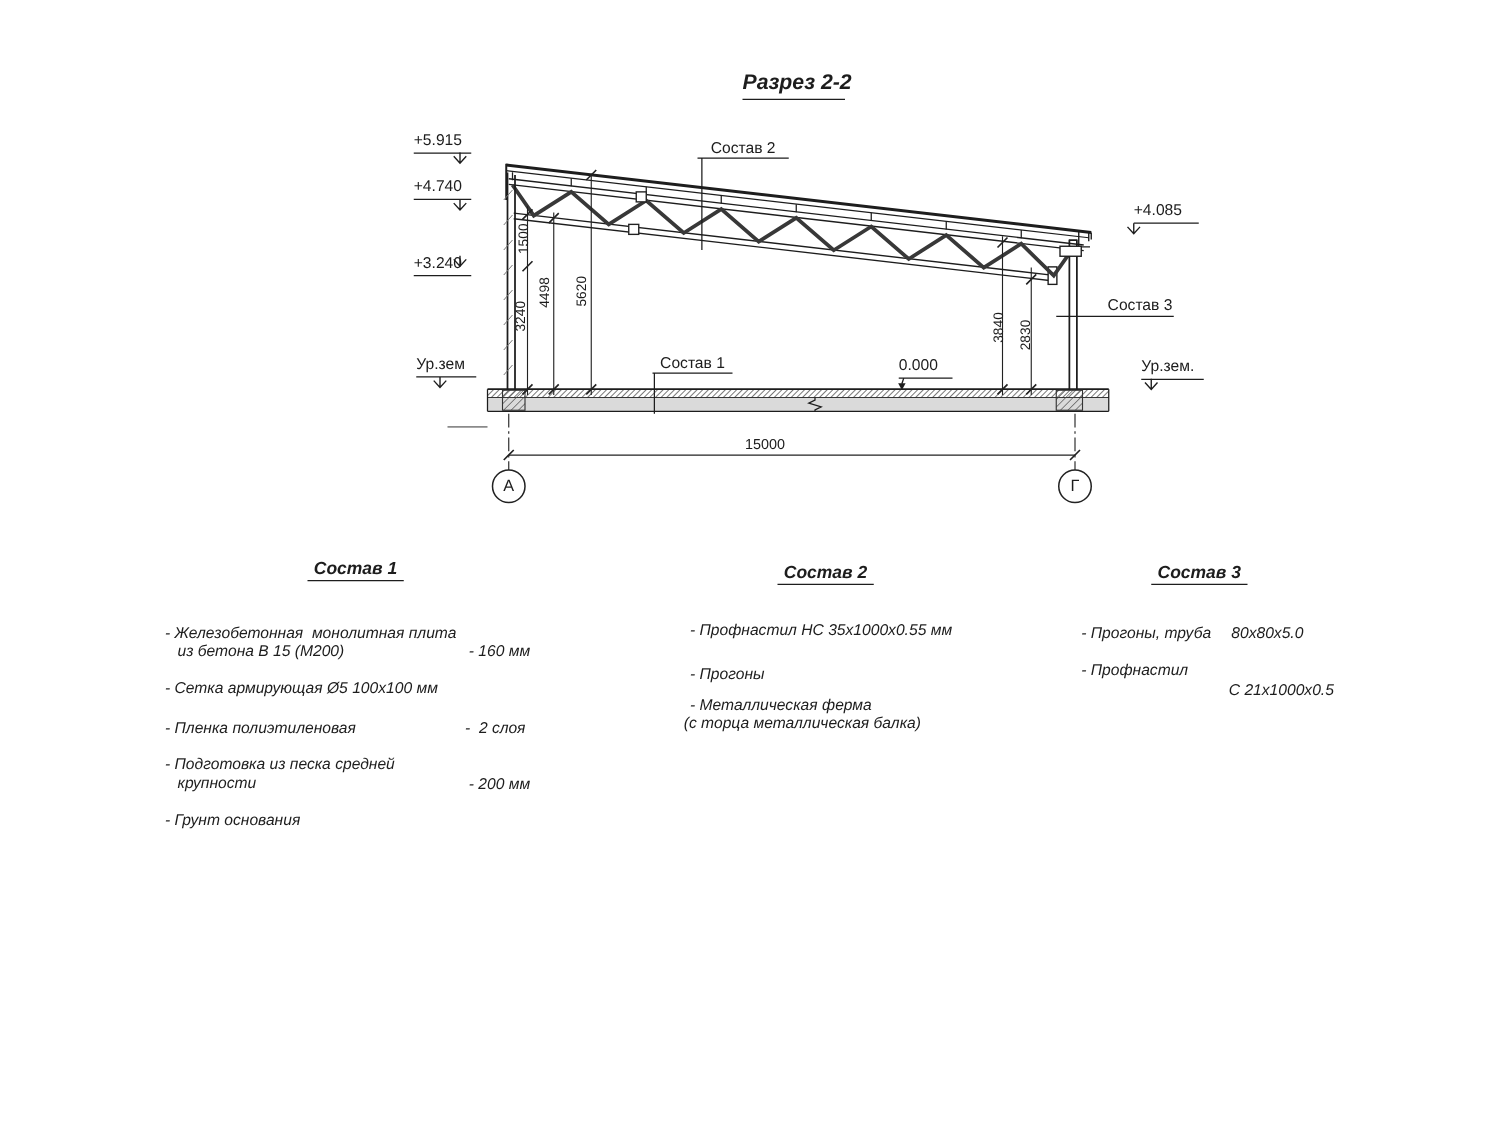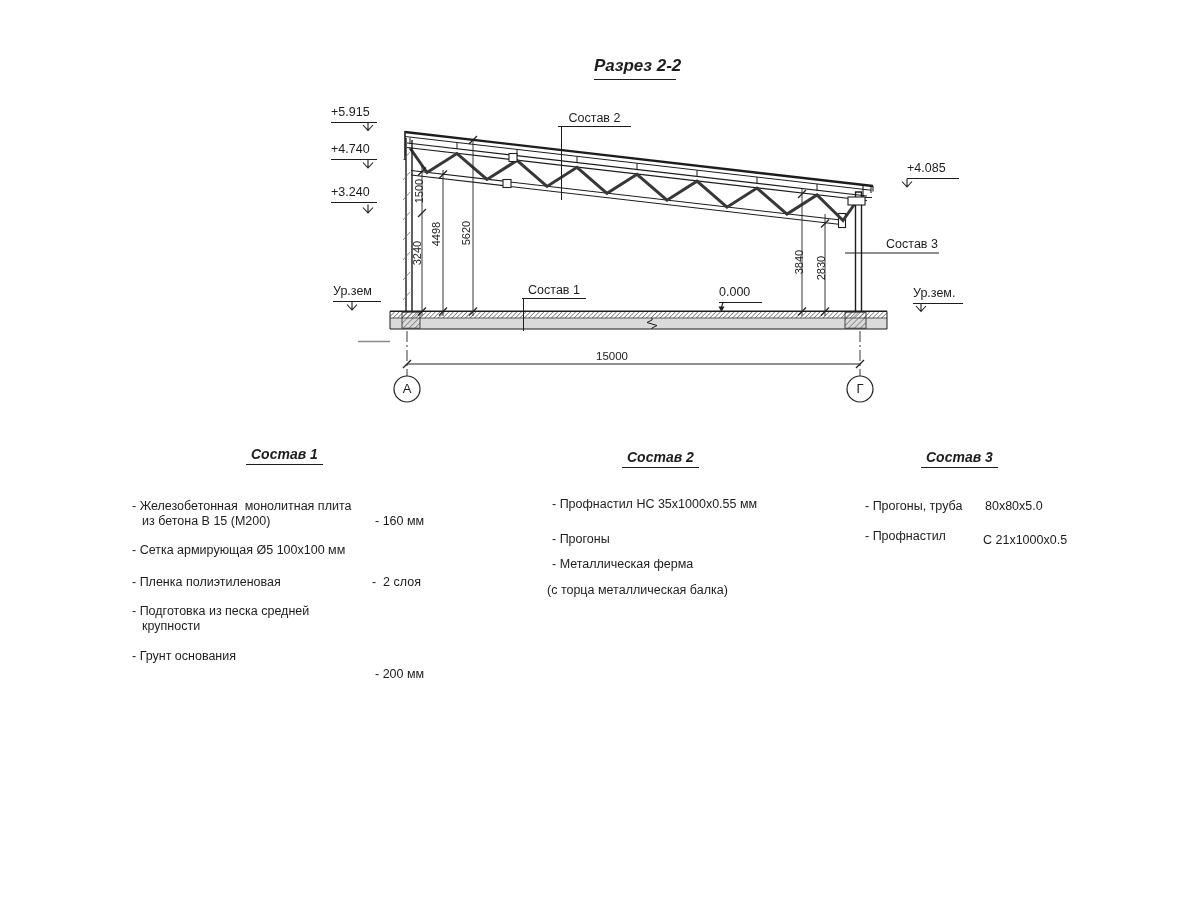--- a/index.html
+++ b/index.html
@@ -18,21 +18,21 @@
   }
   .callout{position:absolute;font-size:12.5px;text-align:center;white-space:pre;line-height:14px;}
   .dim{position:absolute;font-size:11px;white-space:pre;color:#1d1d1d;}
   .dimv{transform:rotate(-90deg);width:42px;height:12px;line-height:12px;text-align:center;}
   .dimh{width:66px;text-align:center;font-size:11.5px;}
   .axisL{position:absolute;font-size:13px;width:20px;height:16px;line-height:16px;text-align:center;}
   .spec-h{
     position:absolute;font-size:14px;font-weight:bold;font-style:italic;
     border-bottom:1.3px solid #1d1d1d;padding:0 5px 2px;white-space:pre;
   }
-  .line{position:absolute;font-size:12.5px;white-space:pre;line-height:15px;}
+  .line{position:absolute;font-size:12.5px;white-space:pre;line-height:15px;font-style:italic;}
 </style>
 </head>
 <body>
 
 <svg width="1200" height="440" viewBox="0 0 1200 440">
   <defs>
     <pattern id="hatchDense" width="3.2" height="3.2" patternUnits="userSpaceOnUse" patternTransform="rotate(45)">
       <line x1="0" y1="0" x2="0" y2="3.2" stroke="#3a3a3a" stroke-width="1.1"></line>
     </pattern>
     <pattern id="hatchFoot" width="4.2" height="4.2" patternUnits="userSpaceOnUse" patternTransform="rotate(45)">
@@ -129,21 +129,21 @@
     <path d="M718.5,306.5 L724.5,306.5 L721.5,312 Z" fill="#1d1d1d" stroke="none"></path>
   </g>
 
   <path d="M358,341.5 H390" stroke="#8a8a8a" stroke-width="1.5"></path>
 </svg>
 
 <div class="title" style="left:594px;top:56px;width:82px;">Разрез 2-2</div>
 
 <div class="lvl" style="left:331px;top:104.5px;width:46px;">+5.915</div>
 <div class="lvl" style="left:331px;top:142px;width:46px;">+4.740</div>
-<div class="lvl" style="left:331px;top:185px;width:46px;">+3.240</div>
+<div class="lvl" style="left:331px;top:203px;width:46px;">+3.240</div>
 <div class="lvl" style="left:907px;top:161px;width:52px;">+4.085</div>
 <div class="lvl" style="left:719px;top:285px;width:43px;">0.000</div>
 <div class="lvl" style="left:333px;top:284px;width:48px;">Ур.зем</div>
 <div class="lvl" style="left:913px;top:286px;width:50px;">Ур.зем.</div>
 
 <div class="callout" style="left:558px;top:111px;width:73px;">Состав 2</div>
 <div class="callout" style="left:522px;top:283px;width:64px;">Состав 1</div>
 <div class="callout" style="left:882px;top:237px;width:60px;">Состав 3</div>
 
 <div class="dim dimv" style="left:398px;top:185px;">1500</div>
@@ -160,26 +160,26 @@
 
 <div class="spec-h" style="left:246px;top:446px;">Состав 1</div>
 <div class="line" style="left:132px;top:499px;">- Железобетонная  монолитная плита</div>
 <div class="line" style="left:142px;top:514px;">из бетона В 15 (М200)</div>
 <div class="line" style="left:375px;top:514px;">- 160 мм</div>
 <div class="line" style="left:132px;top:543px;">- Сетка армирующая Ø5 100х100 мм</div>
 <div class="line" style="left:132px;top:575px;">- Пленка полиэтиленовая</div>
 <div class="line" style="left:372px;top:575px;">-  2 слоя</div>
 <div class="line" style="left:132px;top:604px;">- Подготовка из песка средней</div>
 <div class="line" style="left:142px;top:619px;">крупности</div>
-<div class="line" style="left:375px;top:620px;margin-top:47px;">- 200 мм</div>
+<div class="line" style="left:375px;top:620px;">- 200 мм</div>
 <div class="line" style="left:132px;top:649px;">- Грунт основания</div>
 
 <div class="spec-h" style="left:622px;top:449px;">Состав 2</div>
 <div class="line" style="left:552px;top:497px;">- Профнастил НС 35х1000х0.55 мм</div>
 <div class="line" style="left:552px;top:532px;">- Прогоны</div>
 <div class="line" style="left:552px;top:557px;">- Металлическая ферма</div>
-<div class="line" style="left:547px;top:571px;margin-top:12px;">(с торца металлическая балка)</div>
+<div class="line" style="left:547px;top:571px;">(с торца металлическая балка)</div>
 
 <div class="spec-h" style="left:921px;top:449px;">Состав 3</div>
 <div class="line" style="left:865px;top:499px;">- Прогоны, труба</div>
 <div class="line" style="left:985px;top:499px;">80х80х5.0</div>
 <div class="line" style="left:865px;top:529px;">- Профнастил</div>
-<div class="line" style="left:983px;top:533px;">С 21х1000х0.5</div>
+<div class="line" style="left:983px;top:545px;">С 21х1000х0.5</div>
 
 </body></html>

